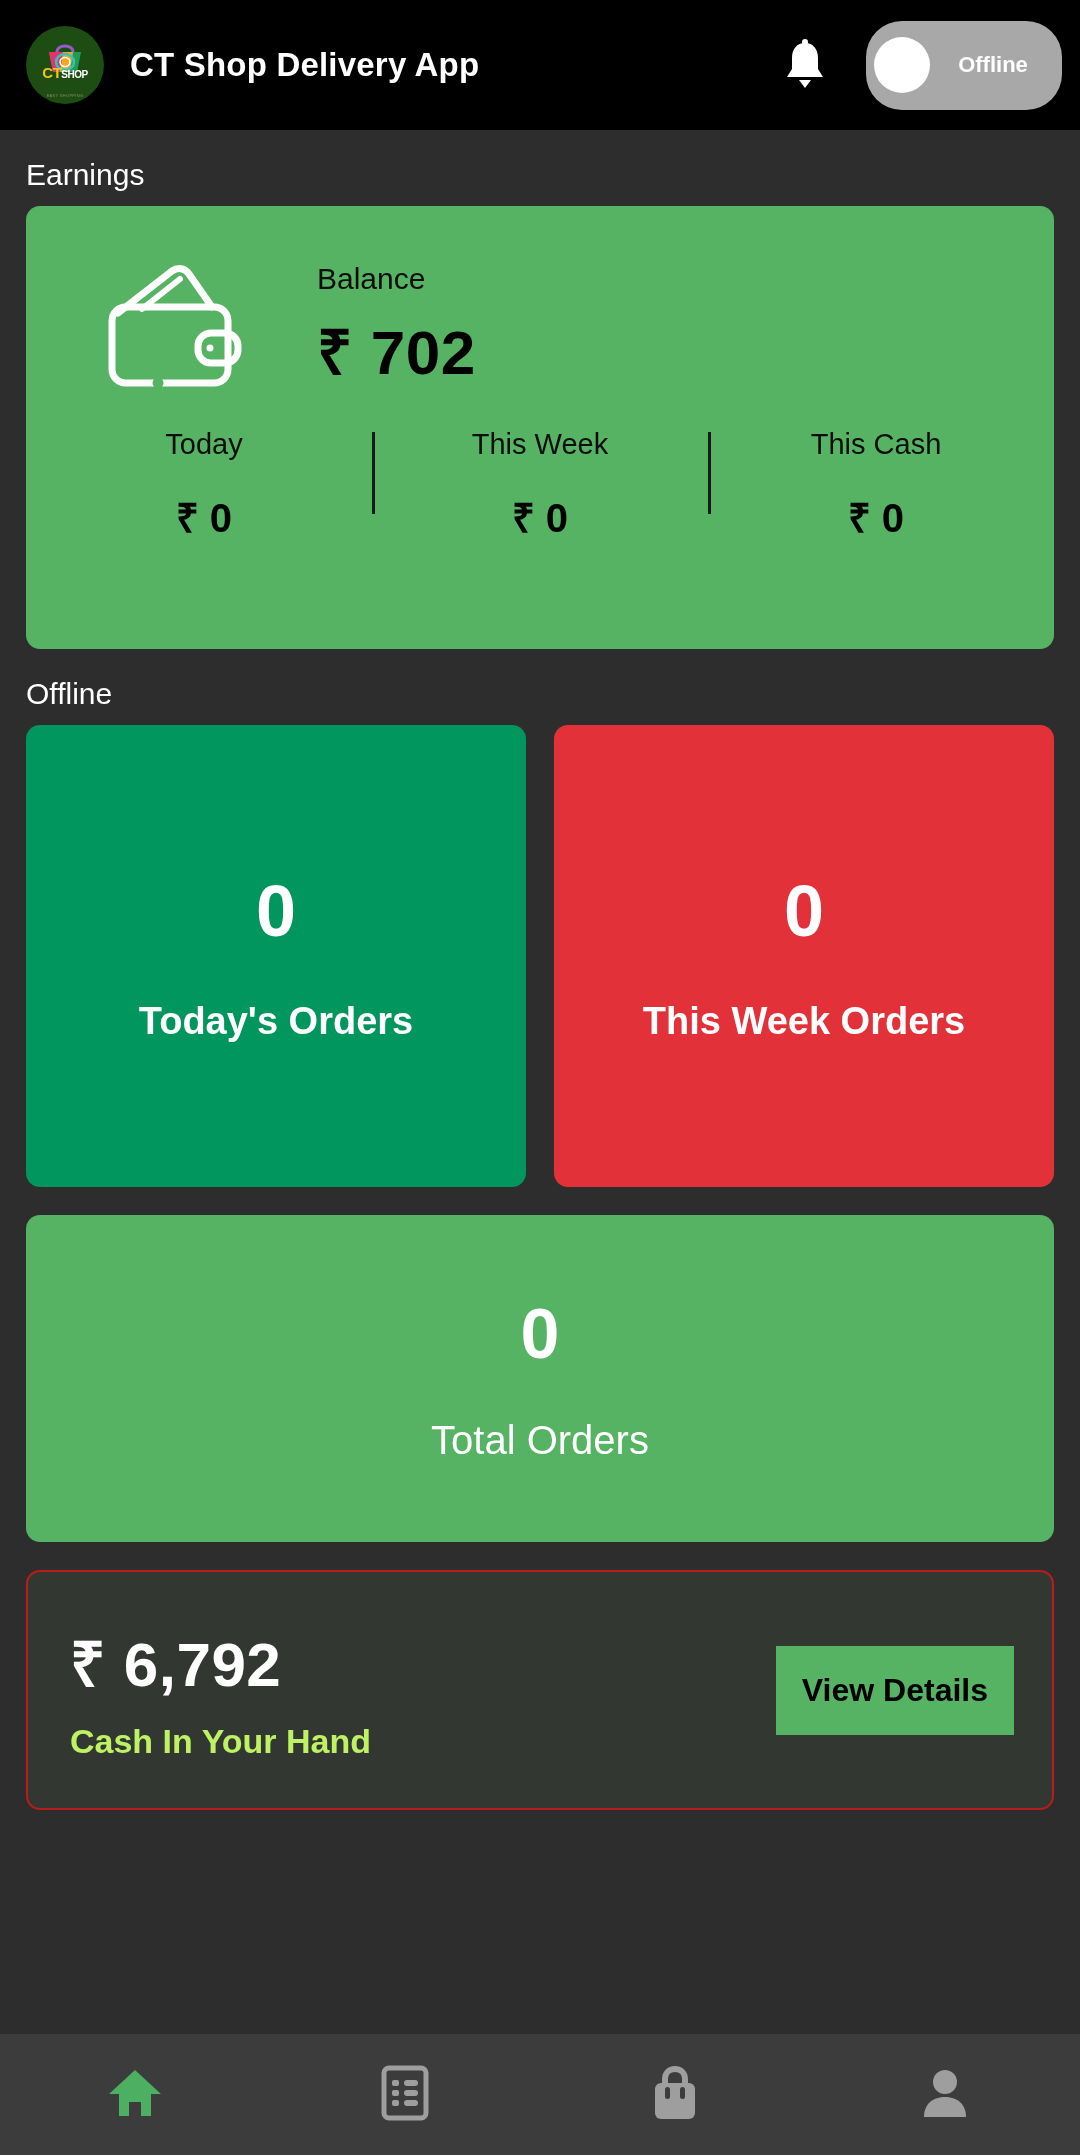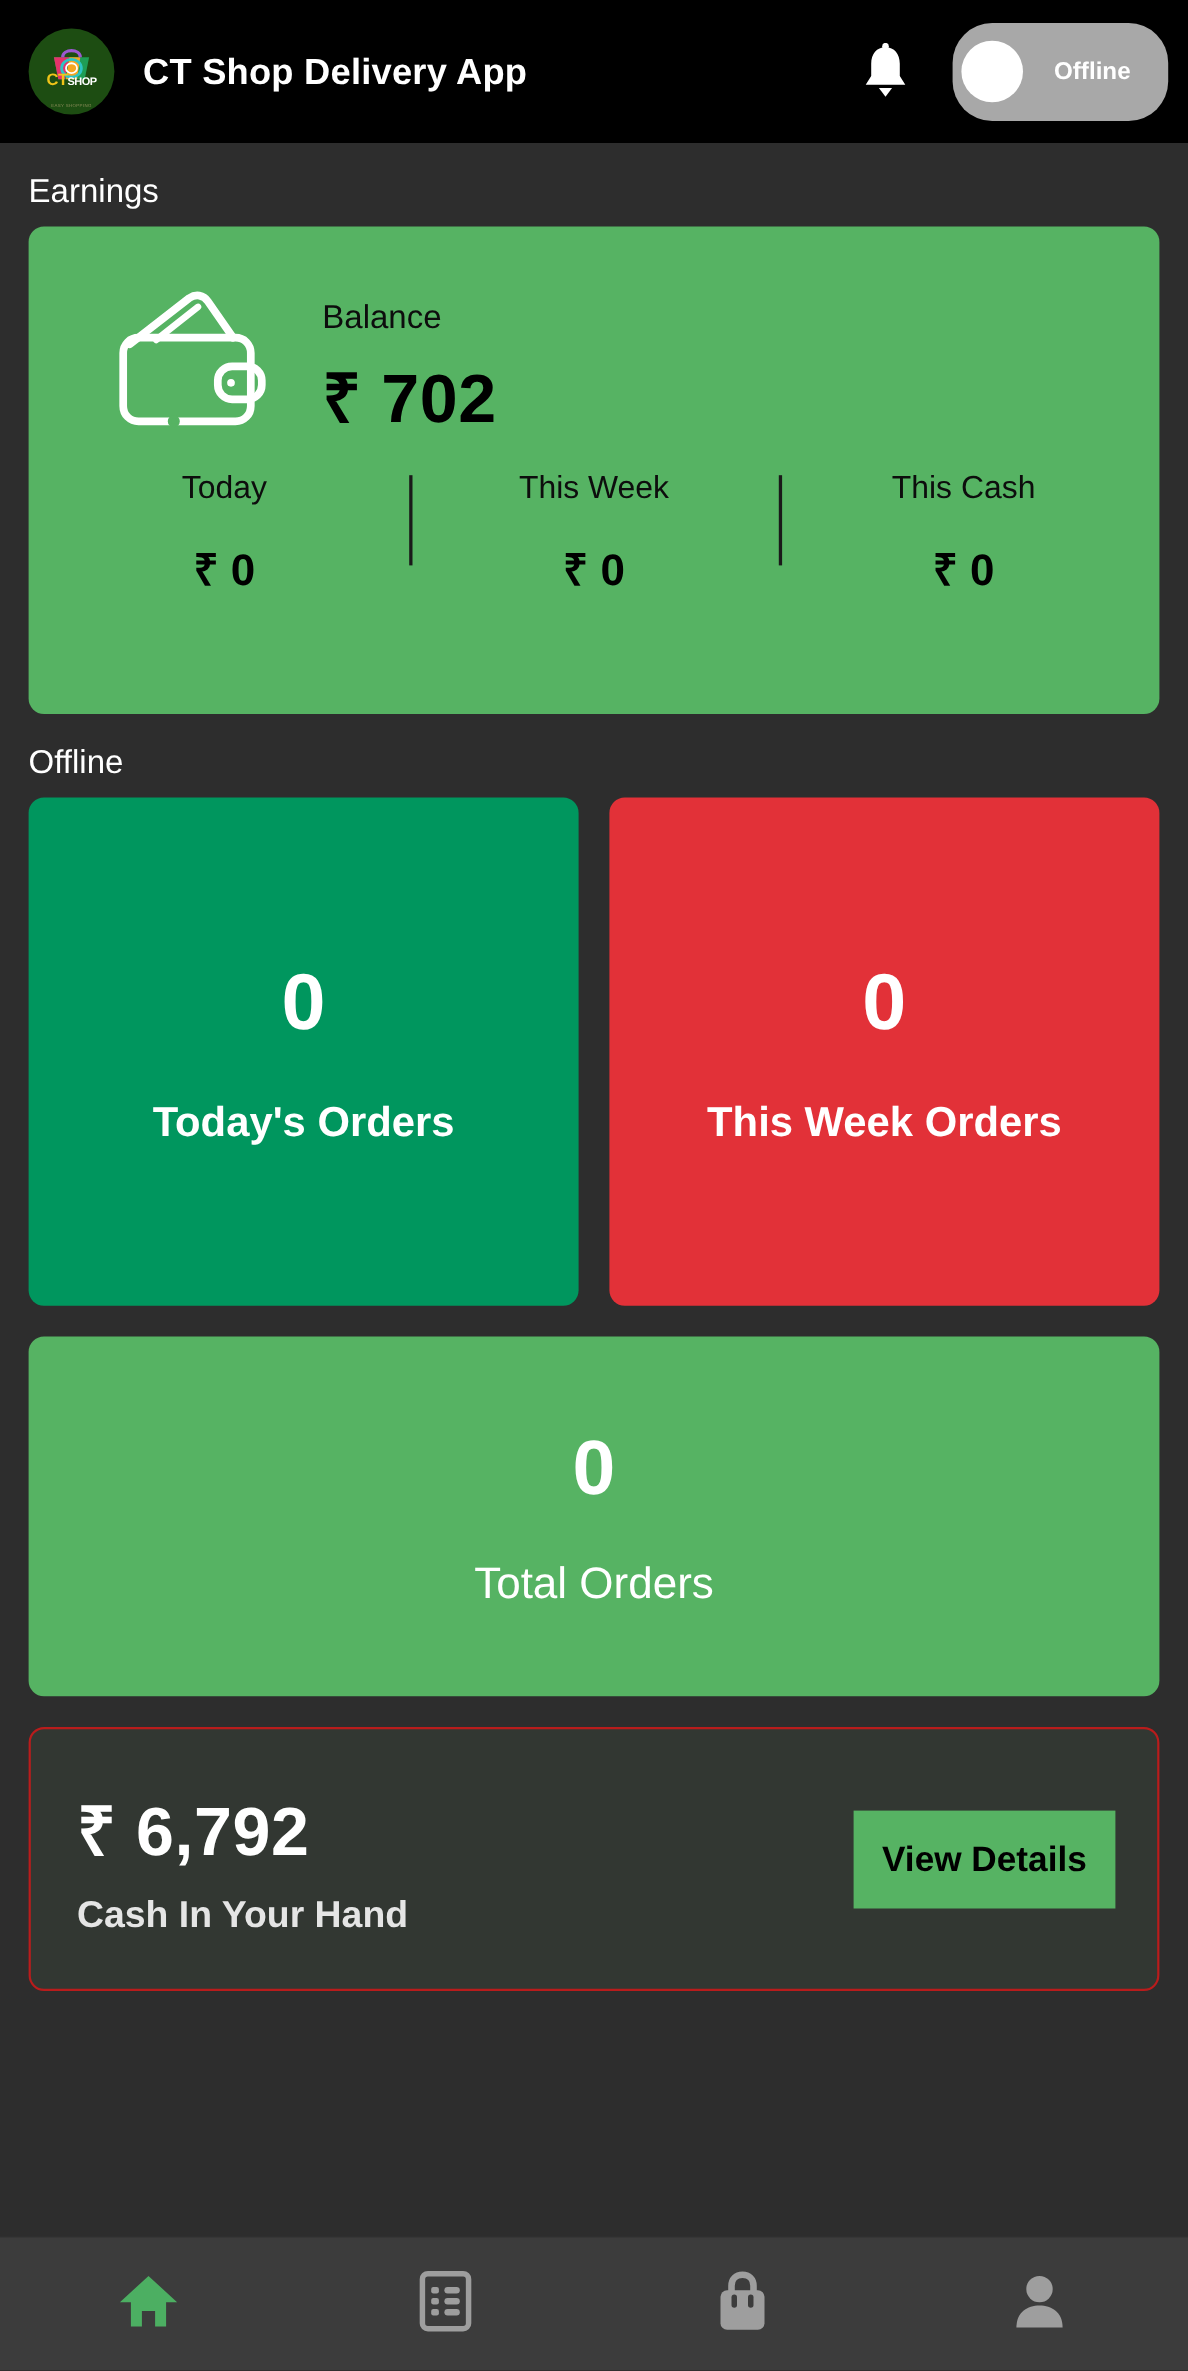--- a/index.html
+++ b/index.html
@@ -56,21 +56,21 @@
     color:#ffffff; font-size:30px; font-weight:normal;
     margin:28px 0 14px 0;
   }
 
   
   .earnings-card {
     background:#56b363; border-radius:14px;
     height:443px; padding:32px 0 0 0;
     display:flex; flex-direction:column; justify-content:flex-start;
   }
-  .earn-top { display:flex; align-items:flex-end; padding:14px 0 0 60px; }
+  .earn-top { display:flex; align-items:center; padding:14px 0 0 60px;gap:24px; }
   .wallet { flex:0 0 165px; height:150px; display:flex; align-items:center; justify-content:center; }
   .earn-info { margin-left:42px; }
   .balance-label { color:#0d0d0d; font-size:30px; font-weight:normal; }
   .balance-value { color:#000000; font-size:62px; font-weight:bold; margin-top:12px; letter-spacing:0.5px; }
   .earn-stats { display:flex; margin-top:26px; padding:0 10px; }
   .stat { flex:1 1 0; text-align:center; position:relative; }
   .stat + .stat::before {
     content:""; position:absolute; left:0; top:4px;
     width:3px; height:82px; background:#1a1a1a;
   }
@@ -93,21 +93,21 @@
   .total-card .lbl { color:#ffffff; font-size:40px; font-weight:normal; margin-top:44px; }
 
   
   .cash-card {
     margin-top:28px; height:240px; border-radius:14px;
     background:#323732; border:2px solid #b91c1c;
     display:flex; align-items:center; padding:0 38px 0 42px;
   }
   .cash-left { flex:1 1 auto; }
   .cash-amount { color:#ffffff; font-size:62px; font-weight:bold; letter-spacing:0.5px; }
-  .cash-label { color:#e5e5e5; font-size:34px; font-weight:bold; margin-top:18px; }
+  .cash-label { color:#bef264; font-size:34px; font-weight:bold; margin-top:18px; }
   .view-btn {
     background:#56b363; color:#000000;
     border:none; border-radius:0;
     font-size:32px; font-weight:bold;
     padding:26px 26px; cursor:pointer;
     font-family:"Liberation Sans", sans-serif;
     white-space:nowrap;
   }
 
   

